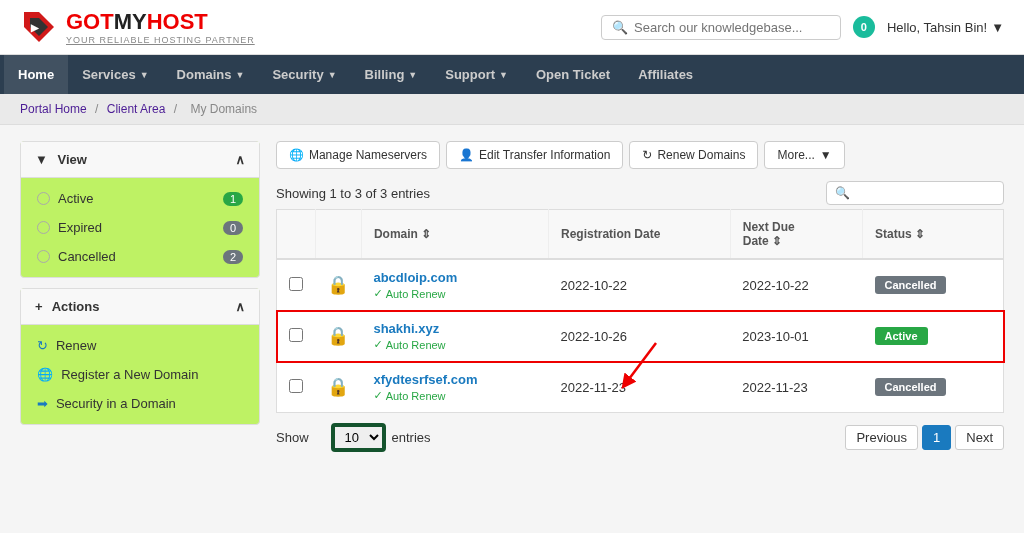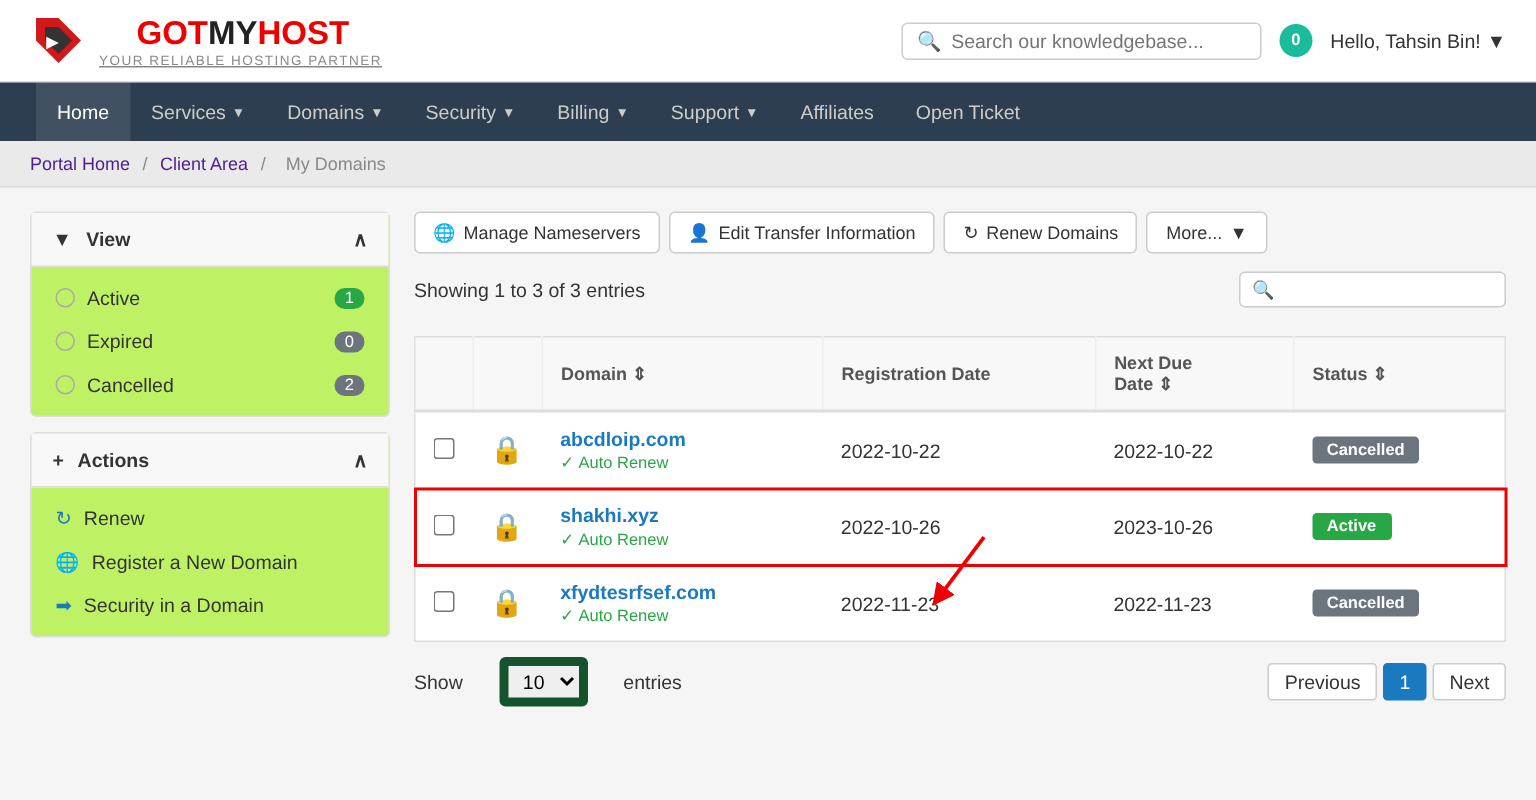--- a/index.html
+++ b/index.html
@@ -2,32 +2,32 @@
 <html><head>
   <meta charset="utf-8">
   <style>
     * { box-sizing: border-box; margin: 0; padding: 0; }
     body { font-family: Arial, sans-serif; font-size: 13px; color: #333; background: #f5f5f5; }
 
     
     .header { background: #fff; border-bottom: 1px solid #ddd; padding: 8px 20px; display: flex; align-items: center; justify-content: space-between; }
     .logo-area { display: flex; align-items: center; gap: 8px; }
     .logo-text { display: flex; flex-direction: column; }
-    .logo-main { font-size: 22px; font-weight: bold; color: #222; margin-left: 25px; }
+    .logo-main { font-size: 22px; font-weight: bold; color: #222; }
     .logo-main span { color: #e00; }
     .logo-sub { font-size: 9px; color: #888; letter-spacing: 1px; text-transform: uppercase; text-decoration: underline; }
     .header-right { display: flex; align-items: center; gap: 12px; }
     .search-box { display: flex; align-items: center; border: 1px solid #ccc; border-radius: 4px; padding: 4px 10px; background: #fff; width: 240px; }
     .search-box input { border: none; outline: none; font-size: 13px; color: #888; width: 100%; }
     .search-icon-svg { color: #888; margin-right: 6px; }
     .cart-btn { background: #1abc9c; color: #fff; border-radius: 50%; width: 22px; height: 22px; display: flex; align-items: center; justify-content: center; font-size: 11px; font-weight: bold; }
     .user-greeting { font-size: 13px; color: #333; cursor: pointer; display: flex; align-items: center; gap: 4px; }
 
     
-    .nav { background: #2c3e50; padding: 0 24px; display: flex; align-items: flex-end; gap: 0; }
+    .nav { background: #2c3e50; padding: 0 4px; display: flex; align-items: flex-end; gap: 0; font-weight: bold; }
     .nav-item { color: #ccc; padding: 12px 14px; cursor: pointer; font-size: 13px; display: flex; align-items: center; gap: 4px; text-decoration: none; white-space: nowrap; }
     .nav-item:hover, .nav-item.active { color: #fff; background: rgba(255,255,255,0.1); }
     .nav-item .caret { font-size: 9px; }
 
     
     .breadcrumb { background: #eaeaea; padding: 8px 20px; font-size: 12px; color: #666; border-bottom: 1px solid #ddd; }
     .breadcrumb a { color: #4c1d95; text-decoration: none; }
     .breadcrumb span { color: #888; margin: 0 5px; }
 
     
@@ -44,42 +44,42 @@
     .sidebar-count { background: #6c757d; color: #fff; border-radius: 10px; padding: 1px 7px; font-size: 11px; min-width: 20px; text-align: center; }
     .sidebar-count.green { background: #28a745; }
     .sidebar-action { display: flex; align-items: center; gap: 8px; padding: 7px 16px; cursor: pointer; color: #333; }
     .sidebar-action-icon { color: #1a7abf; font-size: 13px; }
 
     
     .content { flex: 1; }
     .toolbar { display: flex; align-items: center; gap: 6px; margin-bottom: 12px; flex-wrap: wrap; }
     .toolbar-btn { background: #fff; border: 1px solid #ccc; border-radius: 4px; padding: 6px 12px; cursor: pointer; font-size: 12px; color: #333; display: flex; align-items: center; gap: 5px; white-space: nowrap; }
 
-    .showing-text { font-size: 13px; color: #333; margin-bottom: 19px; display: flex; align-items: center; justify-content: space-between; }
+    .showing-text { font-size: 13px; color: #333; margin-bottom: 4px; display: flex; align-items: center; justify-content: space-between; }
     .table-search { border: 1px solid #ccc; border-radius: 4px; padding: 4px 8px; font-size: 12px; display: flex; align-items: center; gap: 5px; background: #fff; }
     .table-search input { border: none; outline: none; font-size: 12px; width: 140px; }
 
     table { width: 100%; border-collapse: collapse; background: #fff; border: 1px solid #ddd; border-radius: 4px; font-size: 13px; }
     thead tr { background: #f8f8f8; border-bottom: 2px solid #ddd; }
     th { padding: 10px 12px; text-align: left; font-weight: bold; color: #555; border-right: 1px solid #eee; font-size: 12px; }
     th:last-child { border-right: none; }
     td { padding: 10px 12px; border-bottom: 1px solid #eee; vertical-align: middle; }
     tr:last-child td { border-bottom: none; }
     tr.highlighted { outline: 2px solid #e00; outline-offset: -1px; background: #fff; }
     .domain-link { color: #1a7abf; text-decoration: none; font-weight: bold; font-size: 13px; }
     .auto-renew { color: #28a745; font-size: 11px; display: flex; align-items: center; gap: 3px; margin-top: 2px; }
     .status-badge { padding: 3px 10px; border-radius: 3px; font-size: 11px; font-weight: bold; color: #fff; display: inline-block; }
     .status-cancelled { background: #6c757d; }
     .status-active { background: #28a745; }
     .lock-icon { font-size: 18px; color: #aaa; display: block; text-align: center; }
     .lock-icon-green { font-size: 18px; color: #28a745; display: block; text-align: center; }
 
     .table-footer { display: flex; align-items: center; justify-content: space-between; margin-top: 10px; }
-    .show-entries { display: flex; align-items: center; gap: 24px; font-size: 13px; }
-    .show-select { border: 6px solid #14532d; border-radius: 4px; padding: 2px 6px; font-size: 13px; }
+    .show-entries { display: flex; align-items: center; gap: 6px; font-size: 13px; }
+    .show-select { border: 4px solid #14532d; border-radius: 4px; padding: 2px 6px; font-size: 13px; margin-left: 16px; }
     .pagination { display: flex; align-items: center; gap: 4px; }
     .page-btn { border: 1px solid #ccc; background: #fff; border-radius: 3px; padding: 4px 10px; cursor: pointer; font-size: 13px; color: #333; }
     .page-btn.current { background: #1a7abf; color: #fff; border-color: #1a7abf; }
 
     
     input[type="checkbox"] { width: 14px; height: 14px; cursor: pointer; }
   </style>
 </head>
 <body>
 
@@ -112,22 +112,22 @@
   </div>
 </div>
 
 <nav class="nav">
   <a class="nav-item active">Home</a>
   <a class="nav-item">Services <span class="caret">▼</span></a>
   <a class="nav-item">Domains <span class="caret">▼</span></a>
   <a class="nav-item">Security <span class="caret">▼</span></a>
   <a class="nav-item">Billing <span class="caret">▼</span></a>
   <a class="nav-item">Support <span class="caret">▼</span></a>
+  <a class="nav-item">Open Ticket</a>
   <a class="nav-item">Affiliates</a>
-  <a class="nav-item">Open Ticket</a>
 </nav>
 
 <div class="breadcrumb">
   <a href="#">Portal Home</a>
   <span> / </span>
   <a href="#">Client Area</a>
   <span> / </span>
   <span>My Domains</span>
 </div>
 
@@ -252,21 +252,21 @@
         <tr class="highlighted" style="position:relative">
           <td><input type="checkbox" style=""></td>
           <td>
             <span class="lock-icon-green">🔒</span>
           </td>
           <td>
             <a href="#" class="domain-link">shakhi.xyz</a>
             <div class="auto-renew"><span>✓</span> Auto Renew</div>
           </td>
           <td>2022-10-26</td>
-          <td>2023-10-26</td>
+          <td>2023-10-01</td>
           <td><span class="status-badge status-active">Active</span></td>
         </tr>
 
         <tr>
           <td><input type="checkbox" style=""></td>
           <td>
             <span class="lock-icon">🔒</span>
           </td>
           <td>
             <a href="#" class="domain-link">xfydtesrfsef.com</a>

